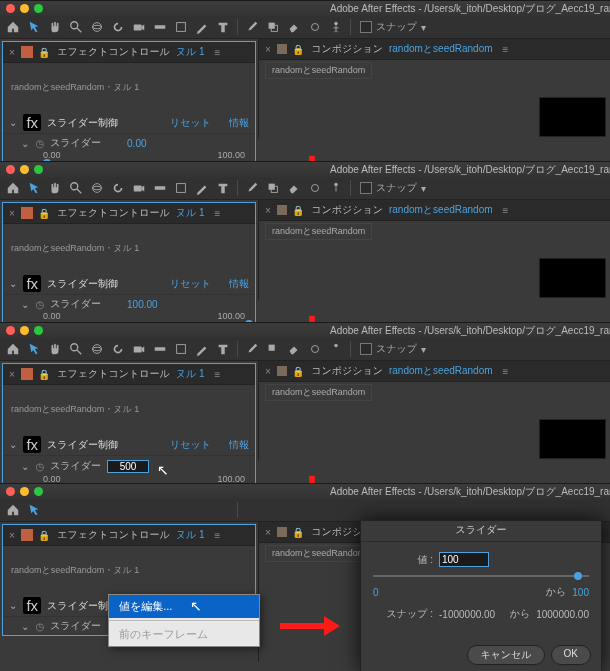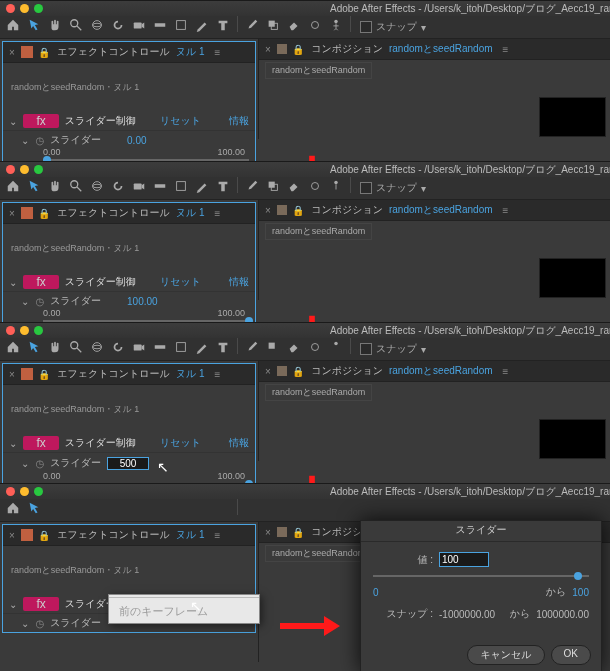--- a/index.html
+++ b/index.html
@@ -3,43 +3,43 @@
 <meta charset="utf-8">
 <style>
 html,body{margin:0;padding:0;background:#3a3a3a;font-family:"Hiragino Sans","Meiryo",sans-serif;font-size:10px;color:#aaa;width:610px}
 .stage{width:610px;height:671px;position:relative;background:#3a3a3a;overflow:hidden}
 .strip{position:relative;background:#3a3a3a;border-top:1px solid #1a1a1a}
 .titlebar{height:15px;background:linear-gradient(#3c3c3c,#333);display:flex;align-items:center;position:relative}
 .tbdots{display:flex;gap:5px;margin-left:6px}
 .dot{width:9px;height:9px;border-radius:50%}
 .dr{background:#ff5f57}.dy{background:#febc2e}.dg{background:#28c840}
 .ttext{position:absolute;left:330px;color:#bbb;font-size:10px;white-space:nowrap}
-.toolbar{height:22px;background:#313131;display:flex;gap:3px;padding:0 4px;border-bottom:1px solid #222}
+.toolbar{height:22px;background:#313131;display:flex;align-items:center;gap:3px;padding:0 4px;border-bottom:1px solid #222}
 .toolbar .tbtn{width:18px;height:18px;display:flex;align-items:center;justify-content:center;color:#aaa}
 .toolbar .tbtn svg{width:14px;height:14px;fill:#aaa}
 .toolbar .sel svg{fill:#4aa3e0}
 .toolbar .sep{width:1px;height:16px;background:#4a4a4a;margin:0 2px}
 .snapwrap{display:flex;align-items:center;gap:4px;color:#aaa;margin-left:4px}
 .snapwrap .cb{width:10px;height:10px;border:1px solid #777;background:#2a2a2a}
 .row2{display:flex;height:100px}
 .leftpanel{width:258px;border-right:1px solid #222;position:relative}
 .rightpanel{flex:1;position:relative}
 .tabbar{height:20px;background:#2a2a2a;display:flex;align-items:center;padding:0 6px;gap:6px;border-bottom:1px solid #222}
 .tabx{color:#888}
 .tabtick{width:10px;height:10px;border:1px solid #c06040;background:#c06040}
 .tablock{color:#888}
 .tabtitle{color:#bbb}
 .tablink{color:#4aa3e0}
 .dropdown{color:#888;margin-left:4px}
 .crumb{padding:18px 8px;color:#999;font-size:9px}
 .fxrow{display:flex;align-items:center;padding:2px 6px;gap:6px;border-bottom:1px solid #333}
 .fxrow .chev{color:#aaa}
-.fxbadge{background:#be185d;color:#ccc;padding:0 13px;border-radius:2px;font-size:12px}
+.fxbadge{background:#000000;color:#ccc;padding:0 3px;border-radius:2px;font-size:15px}
 .fxname{color:#ddd}
-.fxreset{color:#4aa3e0;margin-left:auto;margin-right:22px}
+.fxreset{color:#4aa3e0;margin-left:auto;margin-right:12px}
 .fxinfo{color:#4aa3e0}
 .sliderrow{display:flex;align-items:center;padding:2px 6px 2px 18px;gap:6px}
 .stopw{color:#888}
 .slidername{color:#bbb}
 .sliderval{color:#4aa3e0;margin-left:20px}
 .sliderinput{background:#1a1a1a;border:1px solid #4aa3e0;color:#fff;width:40px;font-size:10px;text-align:center;padding:0}
 .trackwrap{position:relative;padding:4px 6px 4px 40px}
 .track{position:relative;height:2px;background:#666;margin:6px 0}
 .tmin{position:absolute;left:40px;top:-2px;color:#aaa;font-size:9px}
 .tmax{position:absolute;right:10px;top:-2px;color:#aaa;font-size:9px}
@@ -624,20 +624,21 @@
     <span class="tabtitle">コンポジション</span>
    </div>
    <div class="subbar">
             <span class="pill">randomとseedRandom</span>
           </div>
   </div>
  </div>
 </div>
 
 <div class="ctxmenu" style="left:108px;top:594px">
+ <div class="mi hl">値を編集...</div>
  <div class="msep"></div>
  <div class="mi dis">前のキーフレーム</div>
 </div>
 <span class="cursor" style="left:190px;top:598px;position:absolute">↖</span>
 
 <div class="bigarrowR" style="left:280px;top:614px">
  <svg viewBox="0 0 60 24">
         <path d="M0 9h44V2l16 10-16 10v-7H0z"></path>
       </svg>
 </div>

